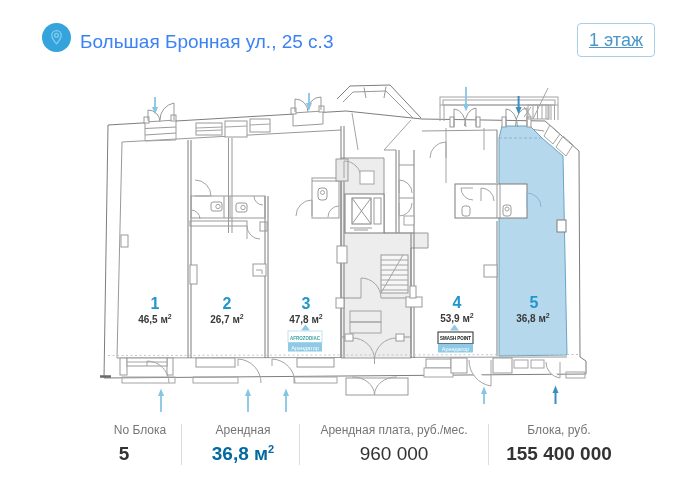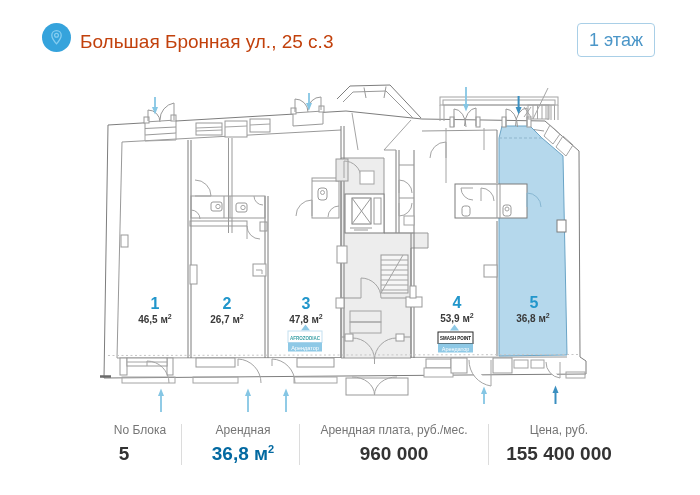--- a/index.html
+++ b/index.html
@@ -9,23 +9,23 @@
 </head>
 <body>
 
 <div class="abs" style="left:42px;top:23px;width:29px;height:29px;border-radius:50%;background:#35a3dc;">
 <svg width="29" height="29" viewBox="0 0 29 29">
 <path d="M14.5 7.6c-2.6 0-4.7 2.1-4.7 4.7 0 3.4 4.7 8.6 4.7 8.6s4.7-5.2 4.7-8.6c0-2.6-2.1-4.7-4.7-4.7z" fill="none" stroke="#85cdf0" stroke-width="1.3"></path>
 <circle cx="14.5" cy="12.2" r="1.9" fill="none" stroke="#85cdf0" stroke-width="1.3"></circle>
 </svg>
 </div>
 
-<div class="abs" style="left:80px;top:31px;font-size:19px;color:#c2410c;">Большая Бронная ул., 25 с.3</div>
-
-<div class="abs" style="left:577px;top:23px;width:76px;height:32px;border:1px solid #a9cfe7;border-radius:4px;color:#4b96c8;font-size:18px;text-align:center;line-height:32px;">1 этаж</div>
+<div class="abs" style="left:80px;top:31px;font-size:19px;color:#3b82f6;">Большая Бронная ул., 25 с.3</div>
+
+<div class="abs" style="left:577px;top:23px;width:76px;height:32px;border:1px solid #a9cfe7;border-radius:4px;color:#4b96c8;font-size:18px;text-align:center;line-height:32px;text-decoration:underline;">1 этаж</div>
 
 <svg class="abs" style="left:0;top:0;" width="700" height="495" viewBox="0 0 700 495" fill="none" stroke-linecap="butt" stroke-linejoin="miter">
   <g stroke-width="1">
 
     <path d="M108 125 L346 111 L422 119 L545 121 L579 151 L580 357 L586 361 L586 374 L104 378 Z" stroke="#7d7d7d"></path>
 
     <path d="M122 142 L341 130 M422 131 L497 130 M530 129 L544 131 M122 142 L117 358 L567 357" stroke="#999999"></path>
 
     <path d="M502 126 L530 126 L542 138 L563 156 L567 355 L499 356 L499 138 Z" fill="#b5d8ec" stroke="#6aa4c6"></path>
 
@@ -362,17 +362,17 @@
 <div class="abs" style="left:60px;top:423px;width:160px;text-align:center;font-size:12px;color:#757575;">No Блока</div>
 
 <div class="abs" style="left:44px;top:443px;width:160px;text-align:center;font-size:19px;font-weight:bold;color:#333333;">5</div>
 
 <div class="abs" style="left:163px;top:423px;width:160px;text-align:center;font-size:12px;color:#757575;">Арендная</div>
 
 <div class="abs" style="left:163px;top:443px;width:160px;text-align:center;font-size:19px;font-weight:bold;color:#0369a1;">36,8 м<sup style="font-size:11px;">2</sup></div>
 
 <div class="abs" style="left:314px;top:423px;width:160px;text-align:center;font-size:12px;color:#757575;">Арендная плата, руб./мес.</div>
 
-<div class="abs" style="left:314px;top:443px;width:160px;text-align:center;font-size:19px;font-weight:bold;color:#333333;">960 000</div>
-
-<div class="abs" style="left:479px;top:423px;width:160px;text-align:center;font-size:12px;color:#757575;">Цена, руб.</div>
+<div class="abs" style="left:314px;top:443px;width:160px;text-align:center;font-size:19px;font-weight:normal;color:#333333;">960 000</div>
+
+<div class="abs" style="left:479px;top:423px;width:160px;text-align:center;font-size:12px;color:#757575;">Блока, руб.</div>
 
 <div class="abs" style="left:479px;top:443px;width:160px;text-align:center;font-size:19px;font-weight:bold;color:#333333;">155 400 000</div>
 
 </body></html>

